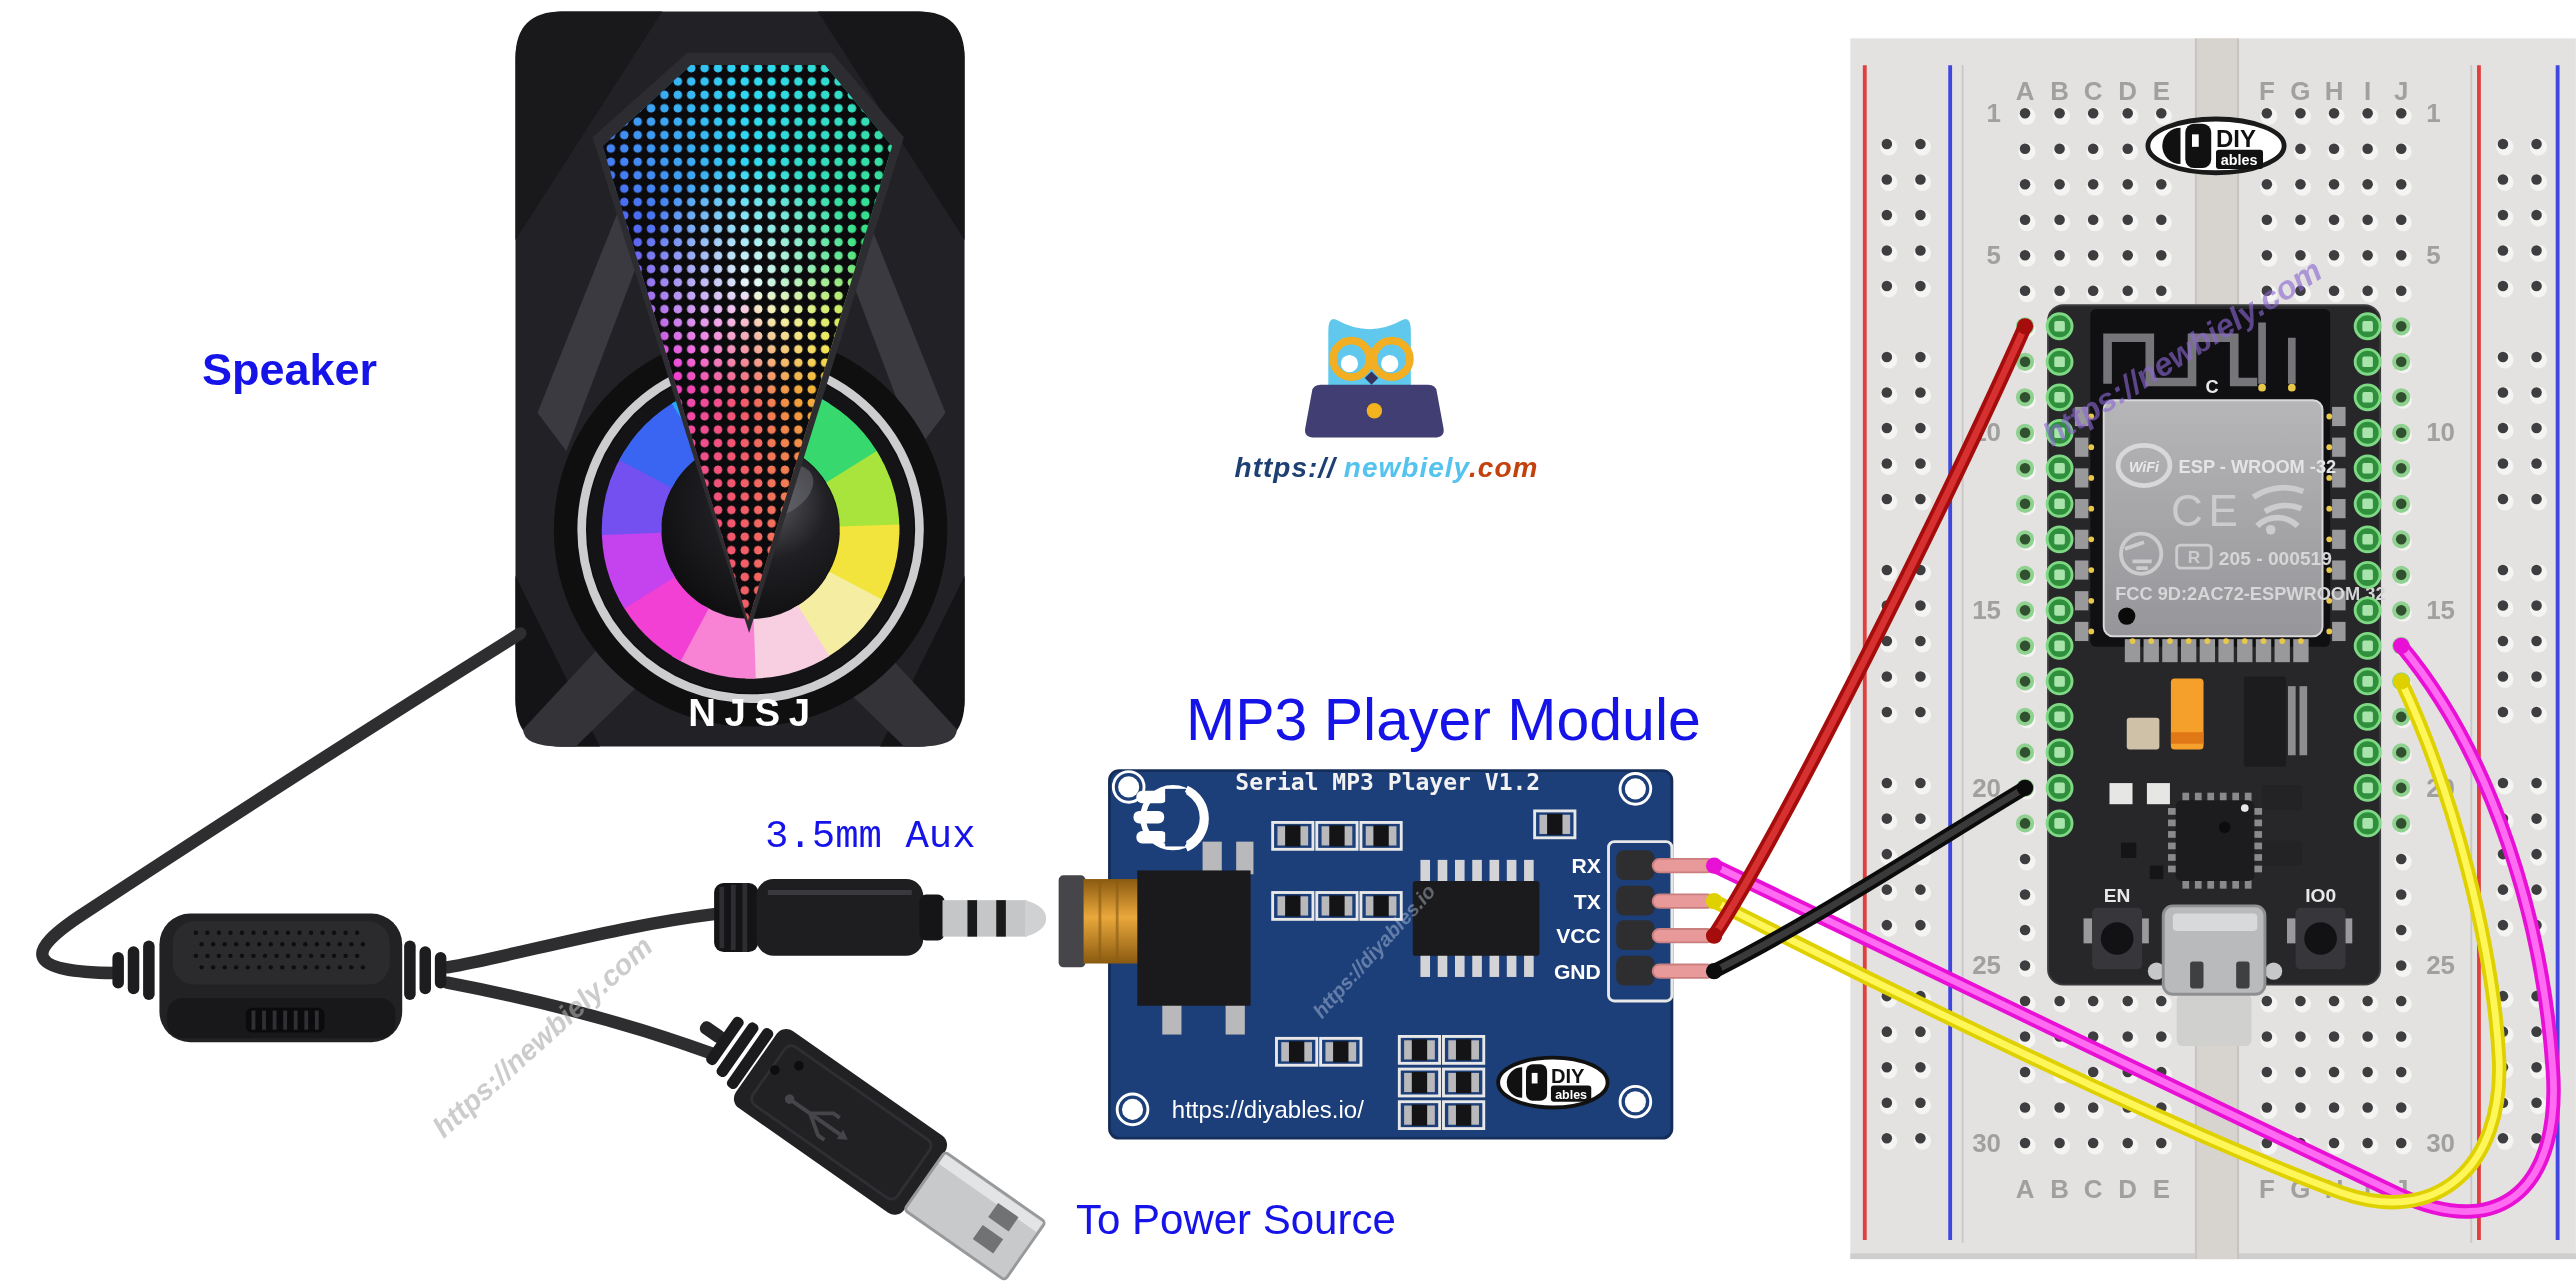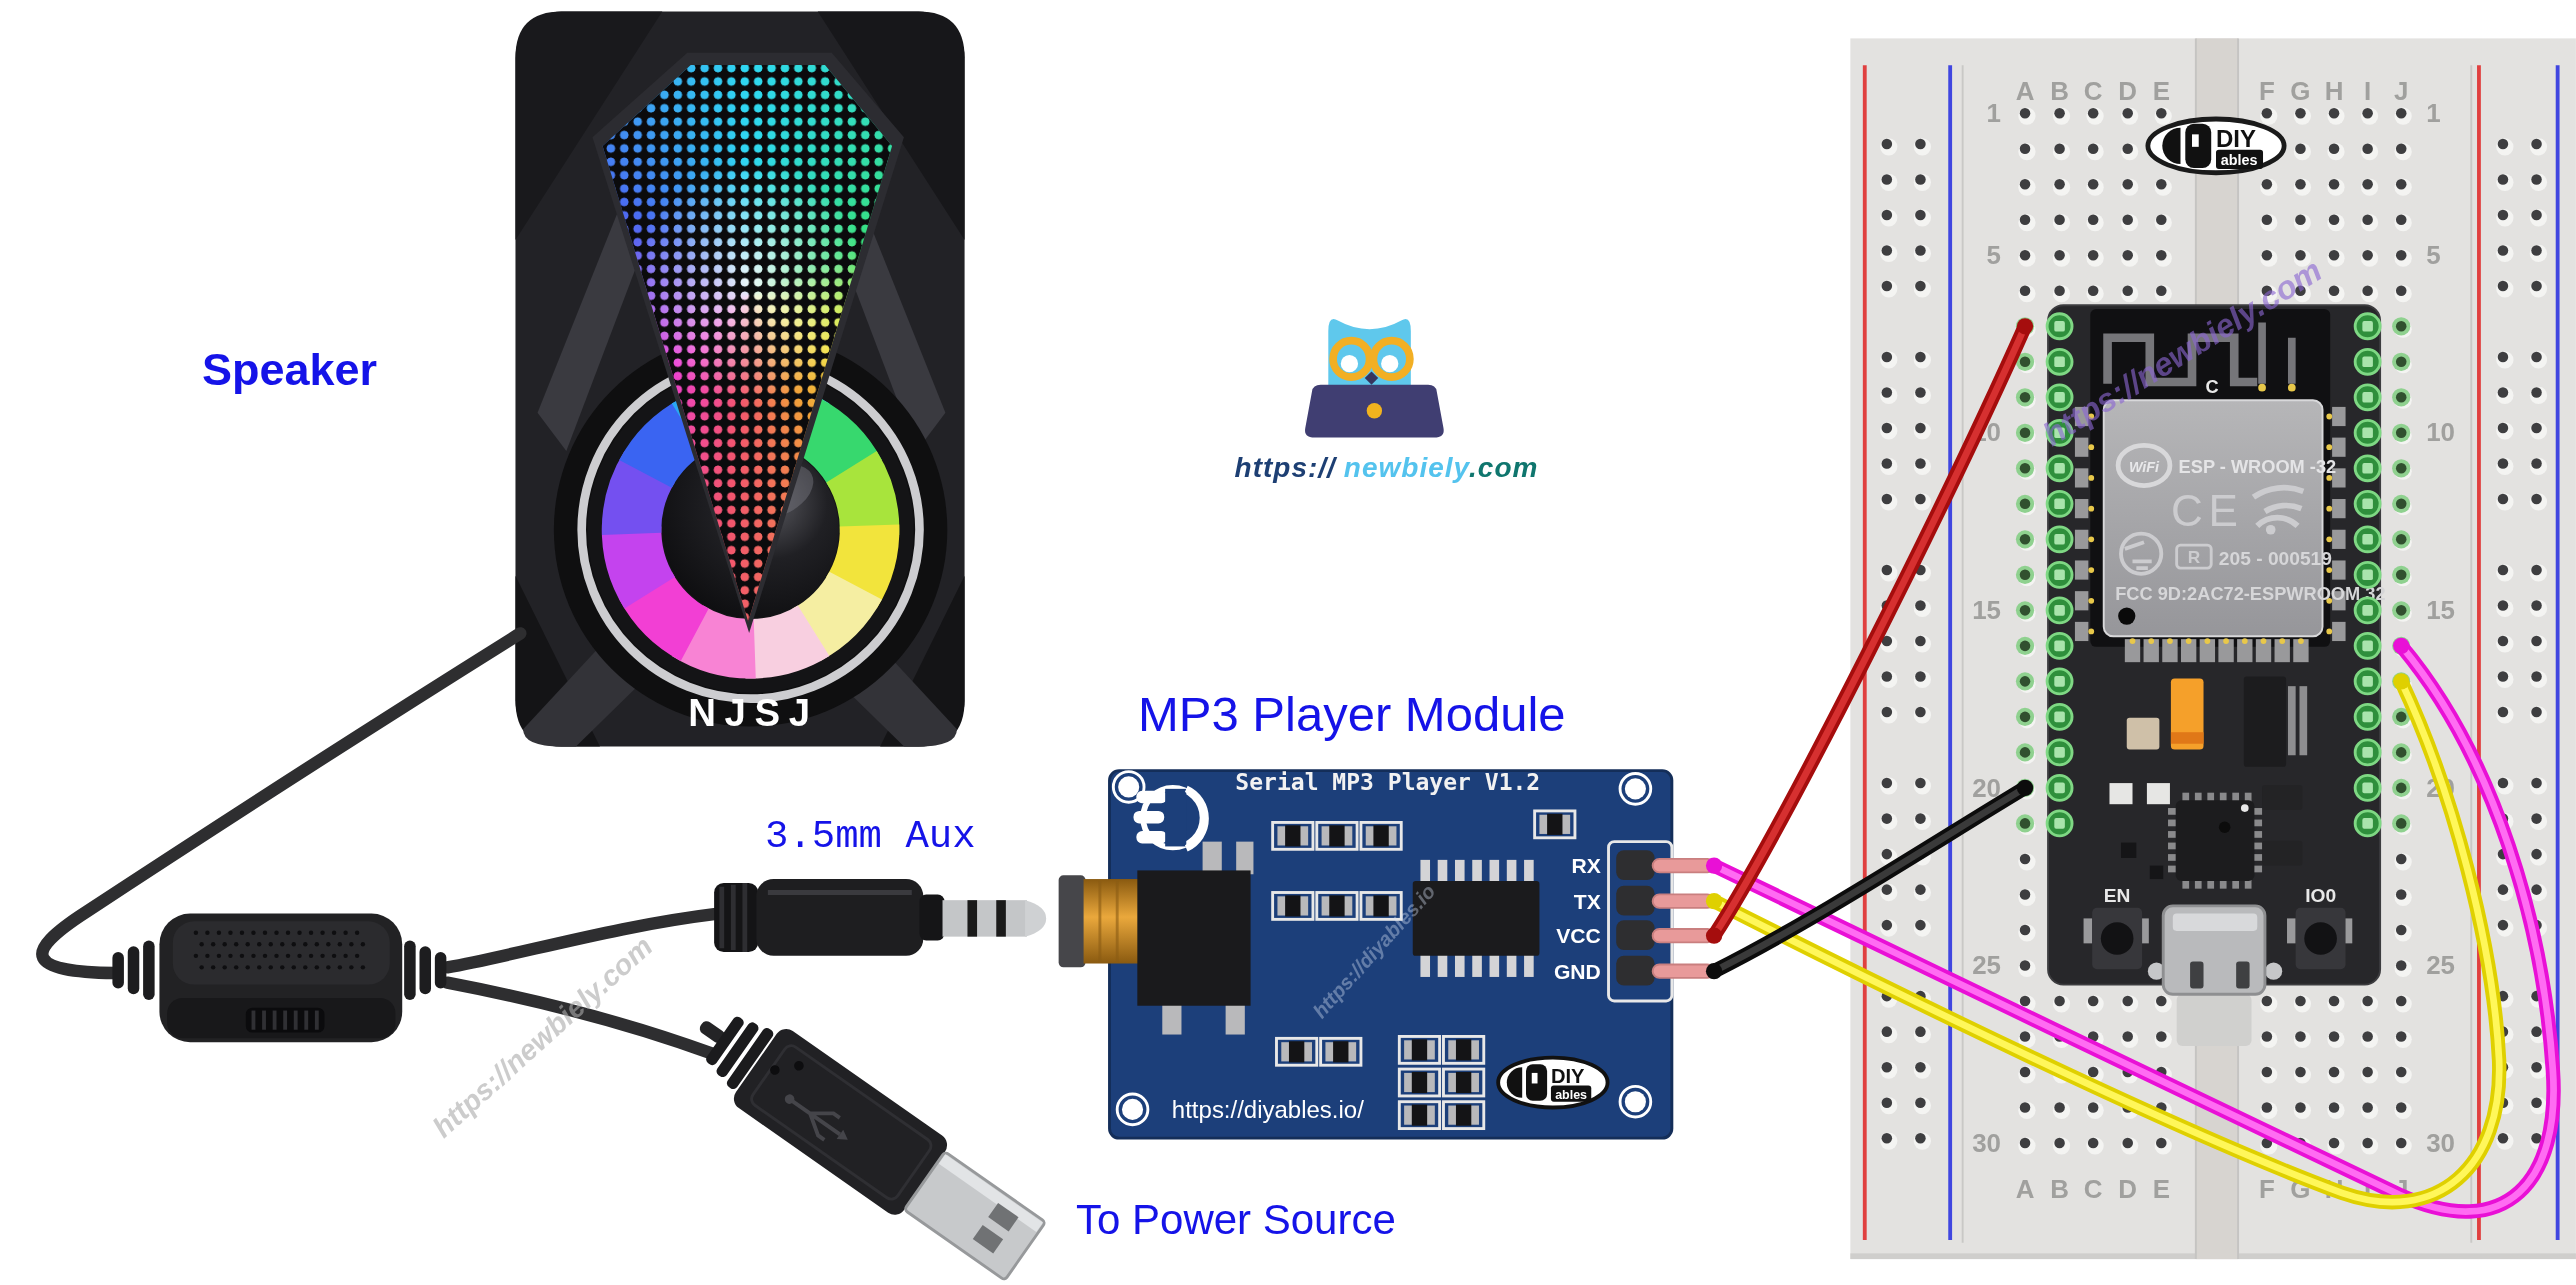--- a/index.html
+++ b/index.html
@@ -3,21 +3,21 @@
 <meta charset="utf-8">
 <style>
   html,body{margin:0;padding:0;background:#fff;}
   #canvas{position:relative;width:2576px;height:1285px;background:#fff;overflow:hidden;
           font-family:"Liberation Sans",sans-serif;}
   #scene{position:absolute;left:0;top:0;z-index:1;}
   .blue-label{position:absolute;z-index:5;color:#1513e8;font-family:"Liberation Sans",sans-serif;
               white-space:nowrap;}
   #speaker-label{left:202px;top:344px;font-size:45px;font-weight:bold;}
   #aux-label{left:765px;top:815px;font-size:39px;}
-  #mp3-label{left:1138px;top:686px;font-size:49px;}
+  #mp3-label{left:1186px;top:686px;font-size:59px;}
   #power-label{left:1076px;top:1196px;font-size:42px;}
   #site-url{position:absolute;z-index:5;left:1204px;top:452px;width:365px;text-align:center;
             font-size:28px;font-weight:bold;font-style:italic;letter-spacing:1px;}
   
   #gem-bezel{position:absolute;z-index:3;left:551px;top:35px;width:384px;height:612px;
      background:#2c2c31;
      clip-path:polygon(35.5% 2.9%,73.1% 2.9%,91.9% 16.7%,51.6% 97.7%,10.8% 16.7%);}
   #gem-mesh{position:absolute;z-index:4;left:564px;top:48px;width:357px;height:587px;
      clip-path:polygon(35.5% 2.9%,73.1% 2.9%,91.9% 16.7%,51.6% 97.7%,10.8% 16.7%);
      background-image:
@@ -1518,16 +1518,16 @@
   </g>
 </svg>
 
 <div id="gem-bezel"></div>
 <div id="gem-mesh"></div>
 
 <div class="blue-label" id="speaker-label" style="color: rgb(21, 19, 232);">Speaker</div>
 <div class="blue-label" id="aux-label" style="color: rgb(21, 19, 232); font-family: Liberation Mono, monospace;">3.5mm Aux</div>
 <div class="blue-label" id="mp3-label" style="color: rgb(21, 19, 232);">MP3 Player Module</div>
 <div class="blue-label" id="power-label" style="color: rgb(21, 19, 232);">To Power Source</div>
-<div id="site-url"><span id="site-prefix" style="color: rgb(29, 63, 115); margin-top: 16px;">https://</span><span id="site-name" style="color: rgb(84, 195, 238); margin-left: 8px;">newbiely</span><span id="site-suffix" style="color: #0f766e;">.com</span></div>
+<div id="site-url"><span id="site-prefix" style="color: rgb(29, 63, 115); margin-top: 16px;">https://</span><span id="site-name" style="color: rgb(84, 195, 238); margin-left: 8px;">newbiely</span><span id="site-suffix" style="color: #c2410c;">.com</span></div>
 
 </div>
 
 
 </body></html>

